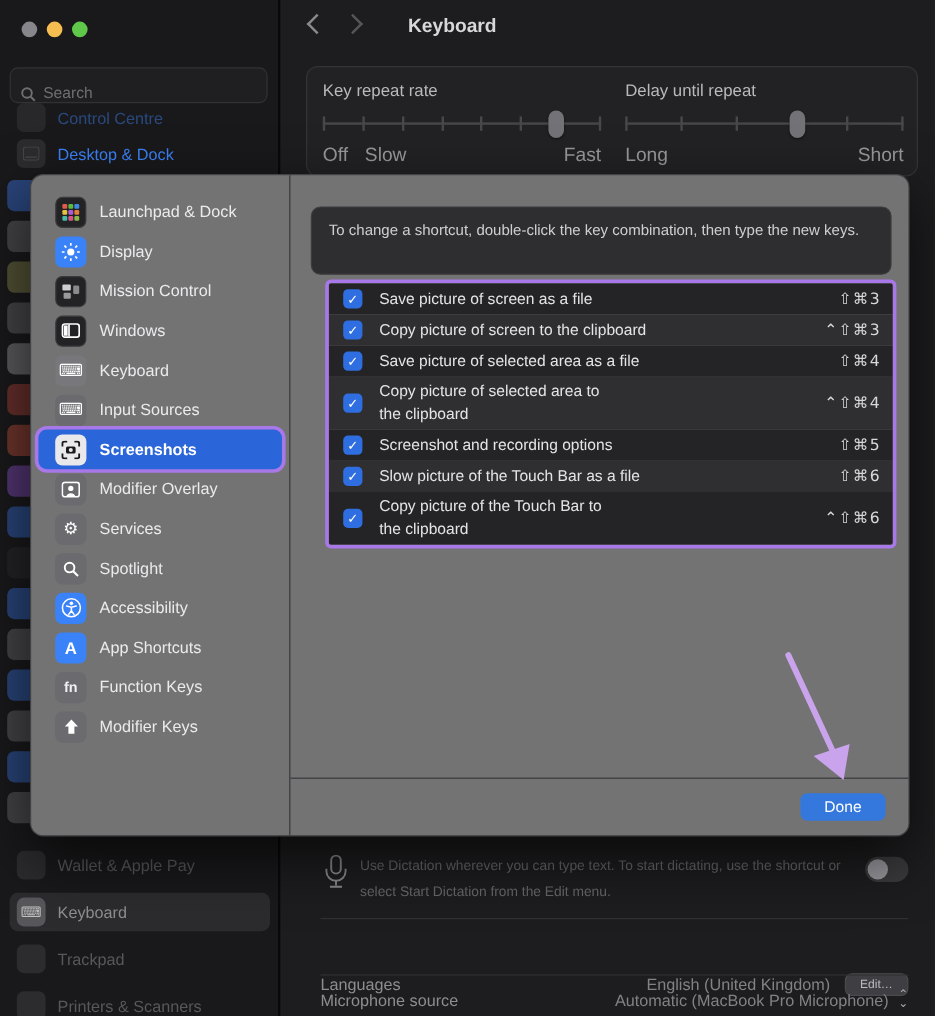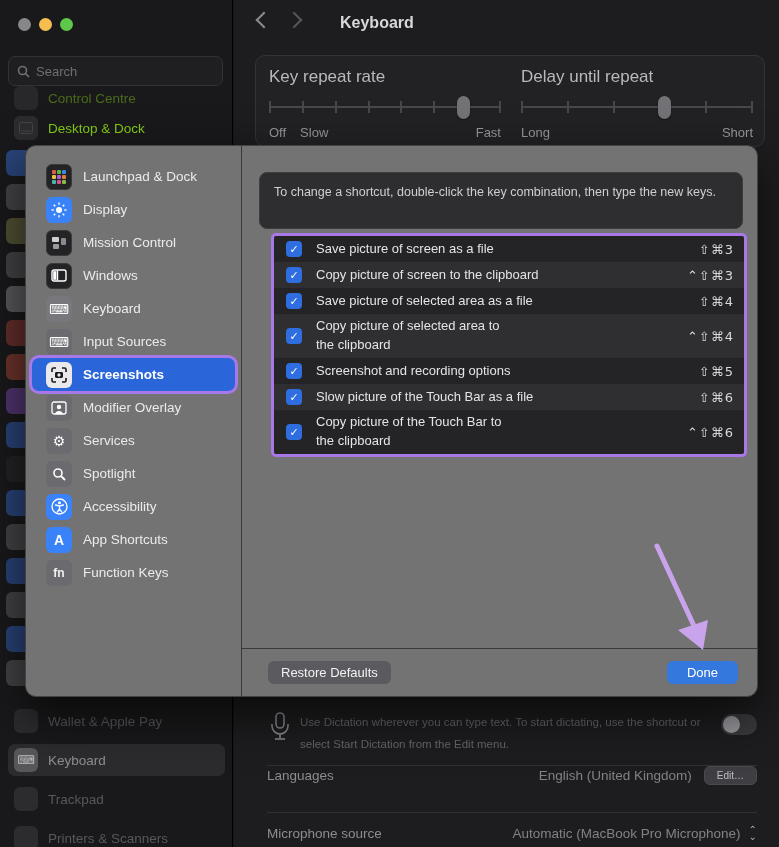--- a/index.html
+++ b/index.html
@@ -9,23 +9,23 @@
     background:#161618; color:#e6e6e8; overflow:hidden; position:relative;
   }
   
   .bg-sidebar { position:absolute; left:0; top:0; width:233px; height:847px; background:#19191b; border-right:1px solid #000; }
   .bg-content { position:absolute; left:234px; top:0; width:545px; height:847px; background:#1d1d1f; }
   .traffic { position:absolute; top:18px; left:18px; display:flex; gap:8px; }
   .dot { width:13px; height:13px; border-radius:50%; }
   .dot.red { background:#87878b; }
   .dot.yellow { background:#f6be50; }
   .dot.green { background:#5fc84a; }
-  .searchbar { position:absolute; left:8px; top:56px; width:215px; height:30px; background:#1f1f22; border:1px solid #323235; border-radius:7px; display:flex; align-items:center; padding:0 8px; gap:6px; }
+  .searchbar { position:absolute; left:8px; top:56px; width:215px; height:30px; background:#1f1f22; border:1px solid #323235; border-radius:7px; display:flex; align-items:flex-end; padding:0 8px; gap:6px; }
   .searchbar .ph { color:#6f6f73; font-size:13px; }
-  .dimrow { position:absolute; display:flex; align-items:center; gap:10px; left:14px; color:#84cc16; font-size:13.5px; }
+  .dimrow { position:absolute; display:flex; align-items:center; gap:10px; left:14px; color:#3b82f6; font-size:13.5px; }
   .dimrow .sicn { width:24px; height:24px; border-radius:6px; background:#3c3c40; opacity:.55; display:flex; align-items:center; justify-content:center; }
   .dimrow.cut { top:86px; opacity:.45; }
   .dimrow.cut .sicn { background:#55555a; }
   .row-desktop { top:116px; }
   .bottomrows { position:absolute; left:0; top:698px; width:233px; }
   .brow { display:flex; align-items:center; gap:10px; margin:7px 8px; padding:4px 6px; border-radius:7px; color:#58585c; font-size:13.5px; }
   .brow.sel { background:#2c2c2f; color:#8e8e92; }
   
   .strip { position:absolute; left:6px; top:150px; width:26px; }
   .strip span { display:block; width:26px; height:26px; border-radius:6px; margin-bottom:8px; opacity:.5; }
@@ -34,27 +34,27 @@
   
   .navbtns { position:absolute; left:258px; top:14px; display:flex; gap:18px; }
   .chev { width:12px; height:12px; border-top:2.5px solid #8a8a8e; border-left:2.5px solid #8a8a8e; }
   .chev.back { transform:rotate(-45deg); }
   .chev.fwd { transform:rotate(135deg); border-color:#55555a; }
   .pagetitle { position:absolute; left:340px; top:14px; font-size:16px; font-weight:bold; color:#d8d8db; }
   
   .krpanel { position:absolute; left:255px; top:55px; width:510px; height:92px; background:#222224; border:1px solid #343437; border-radius:10px; }
   .krcol { position:absolute; top:0; width:232px; }
   .krcol.left { left:13px; } .krcol.right { left:265px; }
-  .krlabel { font-size:17px; color:#b9b9bd; margin-top:11px; }
+  .krlabel { font-size:14px; color:#b9b9bd; margin-top:11px; }
   .slider { position:relative; height:24px; margin-top:8px; }
   .slider .track { position:absolute; top:11px; left:0; right:0; height:2px; background:#48484b; }
   .slider .ticks { position:absolute; top:6px; left:0; right:0; display:flex; justify-content:space-between; }
   .slider .ticks i { width:2px; height:12px; background:#48484b; }
   .slider .knob { position:absolute; top:1px; width:13px; height:23px; border-radius:7px; background:#737377; box-shadow:0 1px 2px rgba(0,0,0,.5); }
-  .krlabels { display:flex; font-size:13px; color:#98989c; margin-top:6px; }
+  .krlabels { display:flex; font-size:16px; color:#98989c; margin-top:6px; }
   .krlabels .mid { margin-left:14px;text-align:right; } .krlabels .end { margin-left:auto; }
   
   .dictation { position:absolute; left:255px; top:706px; width:510px; color:#66666a; font-size:11.5px; line-height:1.9; }
   .dictation .txt { position:absolute; left:45px; top:6px; width:420px; }
   .mic { position:absolute; left:14px; top:6px; }
   .toggle { position:absolute; right:8px; top:8px; width:36px; height:21px; border-radius:11px; background:#3a3a3d; }
   .toggle .kn { position:absolute; left:2px; top:2px; width:17px; height:17px; border-radius:50%; background:#98989d; }
   .hdiv { position:absolute; left:267px; width:490px; height:1px; background:#313134; }
   .setrow { position:absolute; left:267px; width:490px; display:flex; align-items:center; font-size:13.5px; color:#8d8d91; }
   .setrow .val { margin-left:auto; color:#828286; }
@@ -219,21 +219,21 @@
       <line x1="11" y1="22" x2="11" y2="26" stroke="#8a8a8e" stroke-width="1.6"></line>
       <line x1="6" y1="27" x2="16" y2="27" stroke="#8a8a8e" stroke-width="1.6"></line>
     </svg>
   </span>
   <span class="txt">Use Dictation wherever you can type text. To start dictating, use the shortcut or select Start Dictation from the Edit menu.</span>
   <span class="toggle">
       <span class="kn"></span>
     </span>
 </div>
 <div class="hdiv" style="top:765px;"></div>
-<div class="setrow" style="top:761px;height:28px;">
+<div class="setrow" style="top:806px;height:28px;">
   <span>Languages</span>
   <span class="val">English (United Kingdom)</span>
   <span class="editbtn">Edit…</span>
 </div>
 <div class="hdiv" style="top:812px;"></div>
 <div class="setrow" style="top:820px;height:26px;">
   <span>Microphone source</span>
   <span class="val">Automatic (MacBook Pro Microphone)</span>
   <span class="stepper">
     <span>⌃</span>
@@ -368,20 +368,28 @@
     <div class="navitem">
       <span class="icn i-blue" style="font-weight:bold;">A</span>
       <span>App Shortcuts</span>
     </div>
 
     <div class="navitem">
       <span class="icn i-gray2 i-fn">fn</span>
       <span>Function Keys</span>
     </div>
 
+    <div class="navitem">
+      <span class="icn i-gray2">
+        <svg width="13" height="13" viewBox="0 0 13 13">
+          <path d="M6.5 0.5 L12 6.5 H9 V12.5 H4 V6.5 H1 Z" fill="#fff"></path>
+        </svg>
+      </span>
+      <span>Modifier Keys</span>
+    </div>
   </div>
 
   <div class="sheetdiv"></div>
 
   <div class="sheetmain">
     <div class="instruction">To change a shortcut, double-click the key combination, then type the new keys.</div>
 
     <div class="shortlist">
       <div class="srow">
         <span class="cbx">
@@ -430,21 +438,20 @@
         <span class="cbx">
             <span>✓</span>
           </span>
         <span class="slabel">Copy picture of the Touch Bar to
 the clipboard</span>
         <span class="skeys">⌃⇧⌘6</span>
       </div>
     </div>
 
     <div class="sheetfoot">
-      <span class="restorebtn">Restore Defaults</span>
       <span class="donebtn">Done</span>
     </div>
   </div>
 </div>
 
 <svg class="arrow-svg" width="110" height="130" viewBox="0 0 110 130">
   <line x1="27" y1="8" x2="64" y2="88" stroke="#c9a3ec" stroke-width="5" stroke-linecap="round"></line>
   <polygon points="73,112 48,92 78,82" fill="#c9a3ec"></polygon>
 </svg>
 

